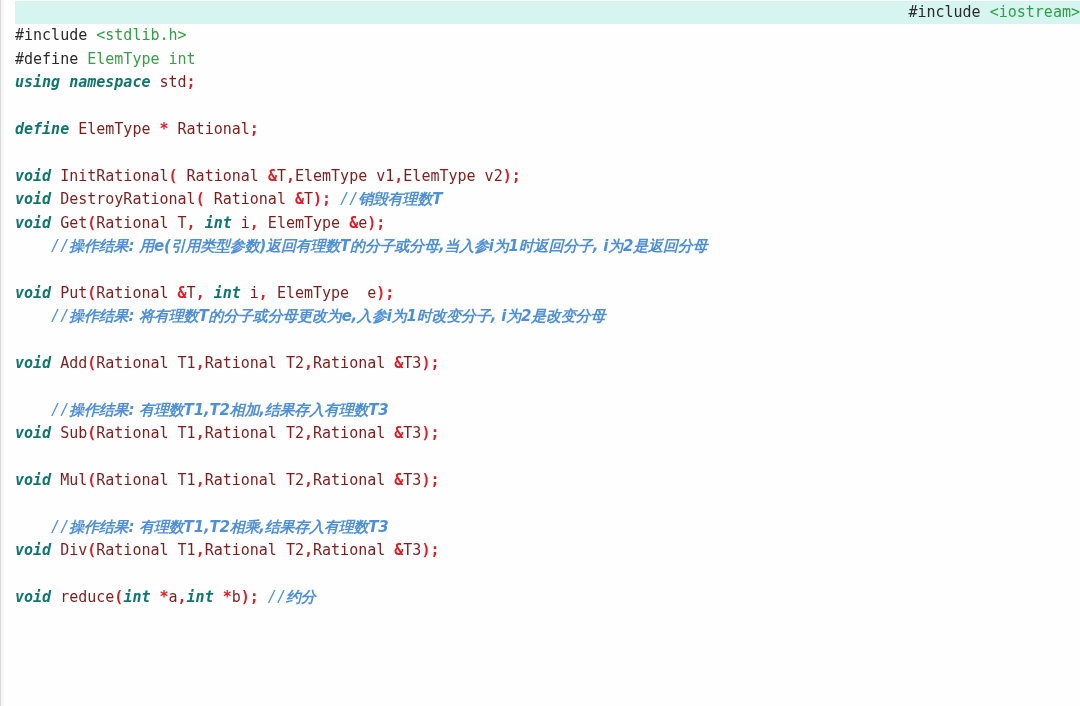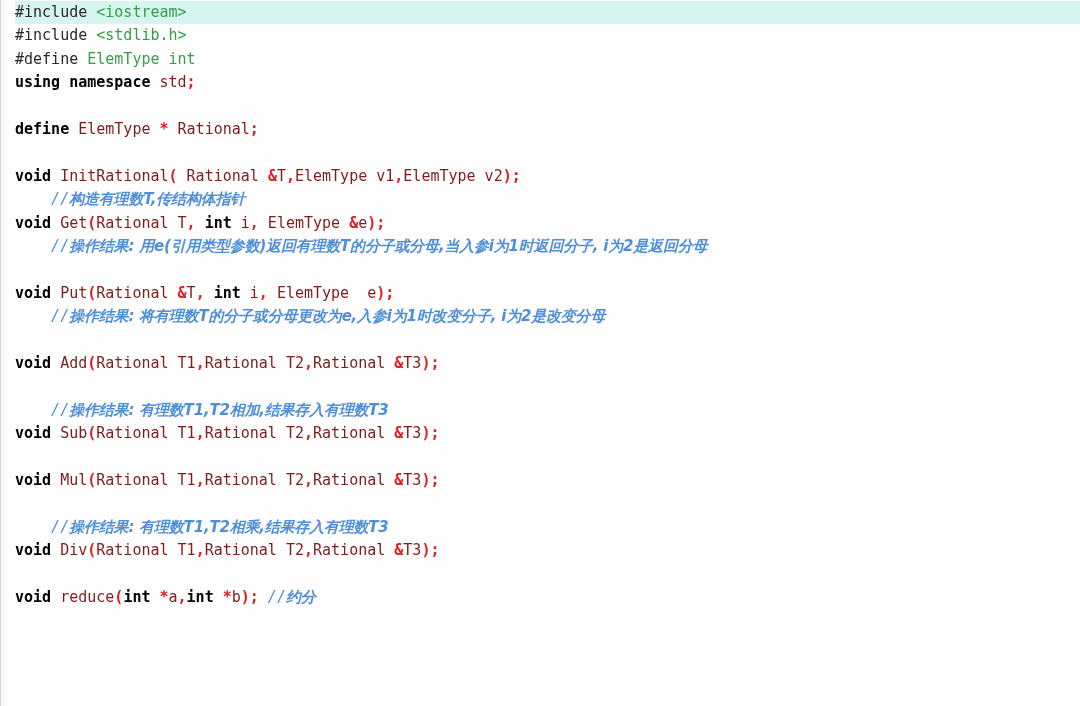--- a/index.html
+++ b/index.html
@@ -31,45 +31,46 @@
     padding-top: 1px;
   }
   .line {
     white-space: pre;
     height: 23.4px;
     line-height: 23.4px;
     color: #3a3a3a;
   }
   .line.current {
     background: #d7f5f0;
+    text-align: right;
   }
   .tok-pre      { color: #2a2a2a; }
   .tok-inc      { color: #2f9e44; }
-  .tok-kw       { color: #000000; font-weight: bold; }
+  .tok-kw       { color: #0f766e; font-weight: bold; font-style: italic; }
   .tok-type     { color: #3c9c4a; }
   .tok-punc     { color: #e01b24; font-weight: bold; }
   .tok-plain    { color: #7f1d1d; }
   .tok-cmt      { color: #4f8fd8; font-style: italic; }
   .tok-cmt-cn   { color: #4f8fd8; font-style: italic; font-family: "DejaVu Sans", sans-serif; font-weight: 600; letter-spacing: -0.2px; }
 </style>
 </head>
 <body>
 
 <div id="editor">
   <div id="gutter-edge"></div>
   <div class="code-area" id="code-area">
       <div class="line current"><span class="tok-pre">#include</span><span class="tok-plain"> </span><span class="tok-inc">&lt;iostream&gt;</span></div>
       <div class="line"><span class="tok-pre">#include</span><span class="tok-plain"> </span><span class="tok-inc">&lt;stdlib.h&gt;</span></div>
       <div class="line"><span class="tok-pre">#define</span><span class="tok-plain"> </span><span class="tok-type">ElemType</span><span class="tok-plain"> </span><span class="tok-type">int</span></div>
       <div class="line"><span class="tok-kw">using namespace</span><span class="tok-plain"> </span><span class="tok-plain">std</span><span class="tok-punc">;</span></div>
       <div class="line">​</div>
       <div class="line"><span class="tok-kw">define</span><span class="tok-plain"> ElemType </span><span class="tok-punc">*</span><span class="tok-plain"> Rational</span><span class="tok-punc">;</span></div>
       <div class="line">​</div>
       <div class="line"><span class="tok-kw">void</span><span class="tok-plain"> InitRational</span><span class="tok-punc">(</span><span class="tok-plain"> Rational </span><span class="tok-punc">&amp;</span><span class="tok-plain">T</span><span class="tok-punc">,</span><span class="tok-plain">ElemType v1</span><span class="tok-punc">,</span><span class="tok-plain">ElemType v2</span><span class="tok-punc">)</span><span class="tok-punc">;</span></div>
-      <div class="line"><span class="tok-cmt">    //</span><span class="tok-cmt-cn">构造有理数T,传结构体指针</span></div>
+      <div class="line"><span class="tok-kw">void</span><span class="tok-plain"> DestroyRational</span><span class="tok-punc">(</span><span class="tok-plain"> Rational </span><span class="tok-punc">&amp;</span><span class="tok-plain">T</span><span class="tok-punc">)</span><span class="tok-punc">;</span><span class="tok-cmt"> //</span><span class="tok-cmt-cn">销毁有理数T</span></div>
       <div class="line"><span class="tok-kw">void</span><span class="tok-plain"> Get</span><span class="tok-punc">(</span><span class="tok-plain">Rational T</span><span class="tok-punc">,</span><span class="tok-plain"> </span><span class="tok-kw">int</span><span class="tok-plain"> i</span><span class="tok-punc">,</span><span class="tok-plain"> ElemType </span><span class="tok-punc">&amp;</span><span class="tok-plain">e</span><span class="tok-punc">)</span><span class="tok-punc">;</span></div>
       <div class="line"><span class="tok-cmt">    //</span><span class="tok-cmt-cn">操作结果: 用e(引用类型参数)返回有理数T的分子或分母,当入参i为1时返回分子, i为2是返回分母</span></div>
       <div class="line">​</div>
       <div class="line"><span class="tok-kw">void</span><span class="tok-plain"> Put</span><span class="tok-punc">(</span><span class="tok-plain">Rational </span><span class="tok-punc">&amp;</span><span class="tok-plain">T</span><span class="tok-punc">,</span><span class="tok-plain"> </span><span class="tok-kw">int</span><span class="tok-plain"> i</span><span class="tok-punc">,</span><span class="tok-plain"> ElemType  e</span><span class="tok-punc">)</span><span class="tok-punc">;</span></div>
       <div class="line"><span class="tok-cmt">    //</span><span class="tok-cmt-cn">操作结果: 将有理数T的分子或分母更改为e,入参i为1时改变分子, i为2是改变分母</span></div>
       <div class="line">​</div>
       <div class="line"><span class="tok-kw">void</span><span class="tok-plain"> Add</span><span class="tok-punc">(</span><span class="tok-plain">Rational T1</span><span class="tok-punc">,</span><span class="tok-plain">Rational T2</span><span class="tok-punc">,</span><span class="tok-plain">Rational </span><span class="tok-punc">&amp;</span><span class="tok-plain">T3</span><span class="tok-punc">)</span><span class="tok-punc">;</span></div>
       <div class="line">​</div>
       <div class="line"><span class="tok-cmt">    //</span><span class="tok-cmt-cn">操作结果: 有理数T1,T2相加,结果存入有理数T3</span></div>
       <div class="line"><span class="tok-kw">void</span><span class="tok-plain"> Sub</span><span class="tok-punc">(</span><span class="tok-plain">Rational T1</span><span class="tok-punc">,</span><span class="tok-plain">Rational T2</span><span class="tok-punc">,</span><span class="tok-plain">Rational </span><span class="tok-punc">&amp;</span><span class="tok-plain">T3</span><span class="tok-punc">)</span><span class="tok-punc">;</span></div>

